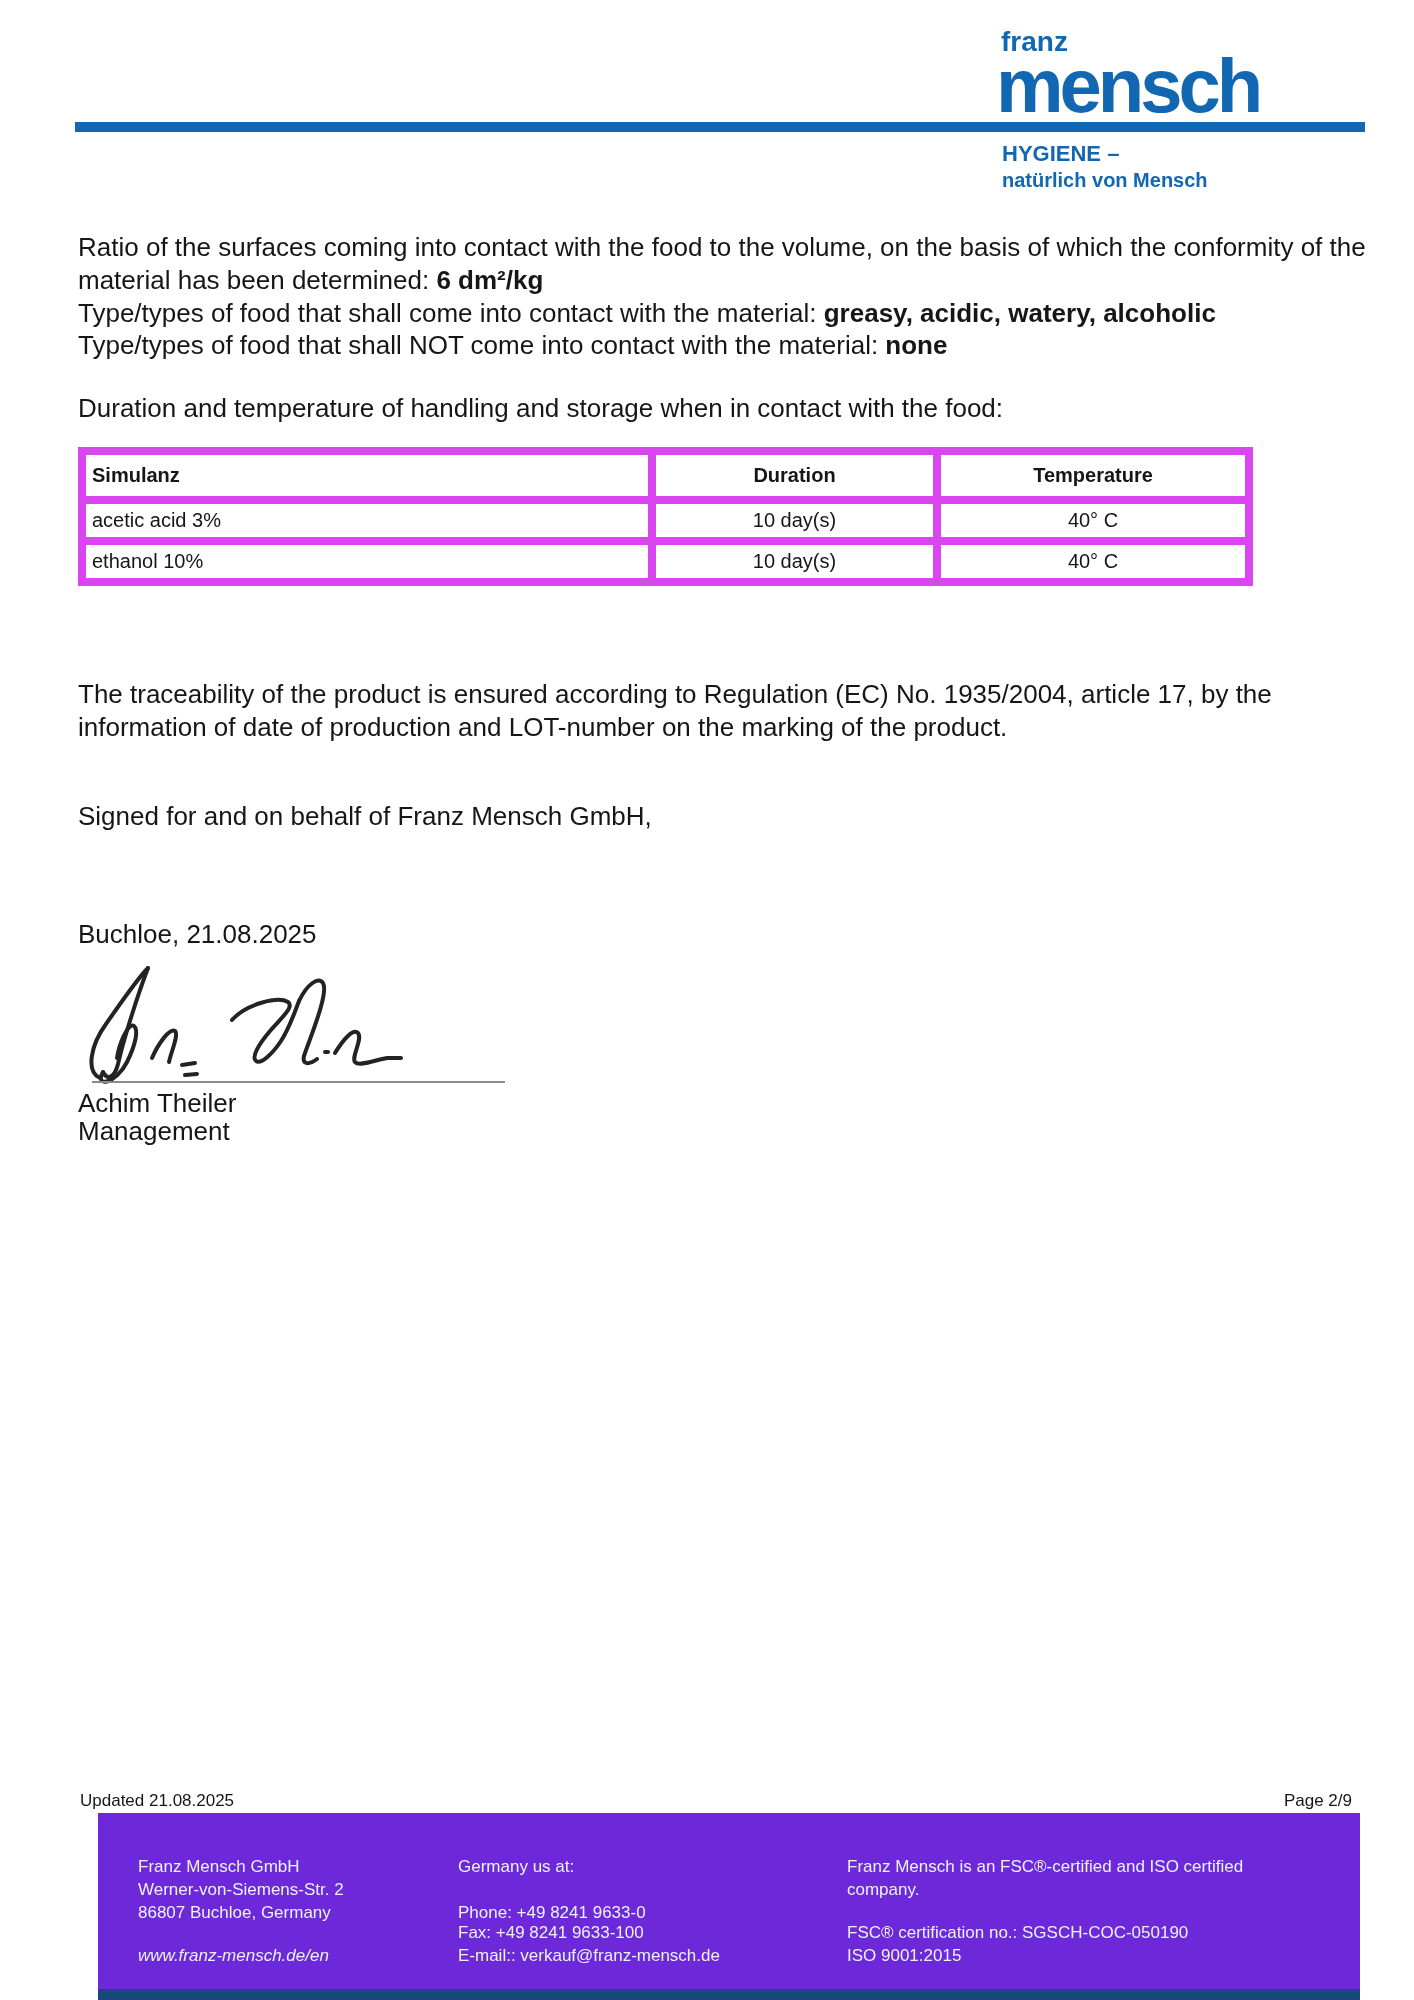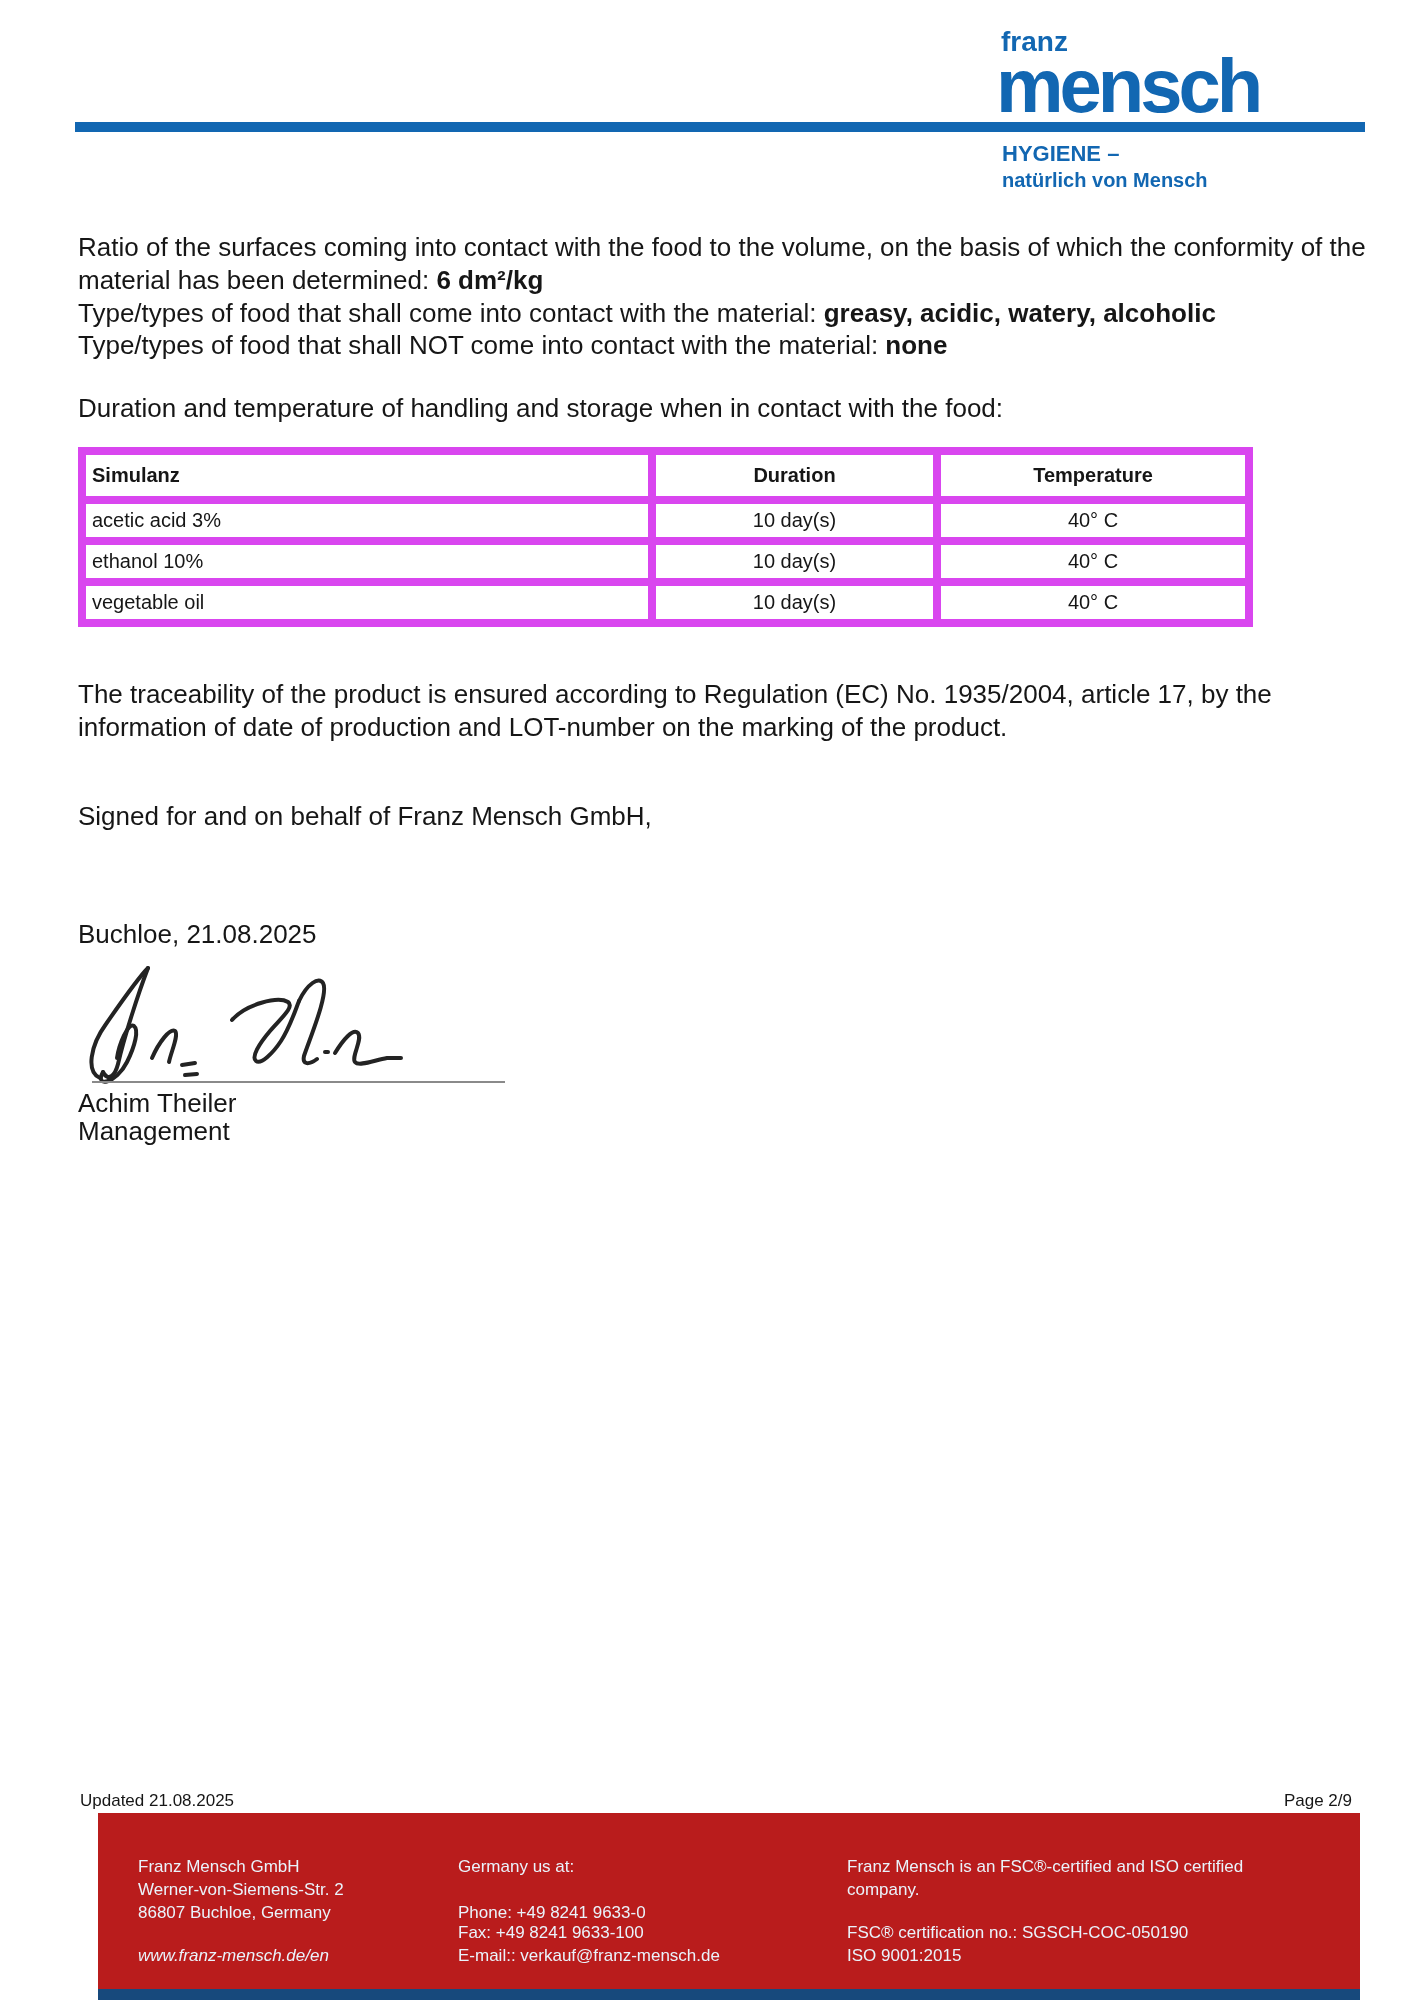--- a/index.html
+++ b/index.html
@@ -26,21 +26,21 @@
   .simtable{left:78px;top:447px;border-collapse:collapse;table-layout:fixed;width:1167px;font-size:20px;}
   .simtable td,.simtable th{border:8px solid #d946ef;padding:0 6px;overflow:hidden;}
   .simtable th{height:41px;font-weight:700;border-bottom:3px solid #1a1a1a;}
   .simtable td{height:33px;}
   .simtable .c{text-align:center;}
   .simtable .l{text-align:left;}
   
   .sigline{left:92px;top:1081px;width:413px;height:2px;background:#8a8a8a;}
   
   .small{font-size:17px;}
-  .footer-bar{left:98px;top:1813px;width:1262px;height:176px;background:#b91c1c;}
+  .footer-bar{left:98px;top:1813px;width:1262px;height:176px;background:#6d28d9;}
   .bottom-strip{left:98px;top:1989px;width:1262px;height:11px;background:#17497c;}
   .fcol{position:absolute;top:44px;color:#eaf3fb;font-size:17px;}
   .fline{position:absolute;white-space:nowrap;left:0;}
 </style>
 </head>
 <body>
 
 <div class="page">
 
   <div class="abs brand-blue logo-franz">franz</div>
@@ -68,25 +68,20 @@
       <th class="c">Duration</th>
       <th class="c">Temperature</th>
     </tr>
     <tr>
       <td class="l">acetic acid 3%</td>
       <td class="c">10 day(s)</td>
       <td class="c">40° C</td>
     </tr>
     <tr>
       <td class="l">ethanol 10%</td>
-      <td class="c">10 day(s)</td>
-      <td class="c">40° C</td>
-    </tr>
-    <tr>
-      <td class="l">vegetable oil</td>
       <td class="c">10 day(s)</td>
       <td class="c">40° C</td>
     </tr>
   </tbody>
     </table>
 
   <div class="abs bodyline" style="top:681px;">The traceability of the product is ensured according to Regulation (EC) No. 1935/2004, article 17, by the</div>
   <div class="abs bodyline" style="top:714px;">information of date of production and LOT-number on the marking of the product.</div>
 
   <div class="abs bodyline" style="top:803px;">Signed for and on behalf of Franz Mensch GmbH,</div>

